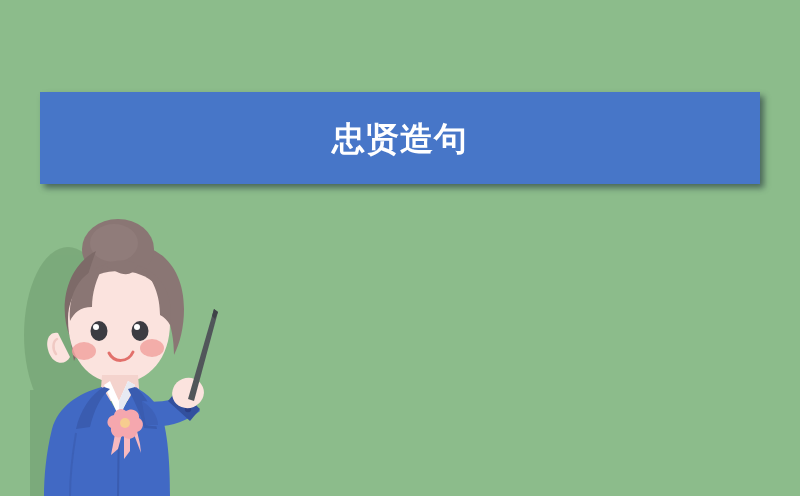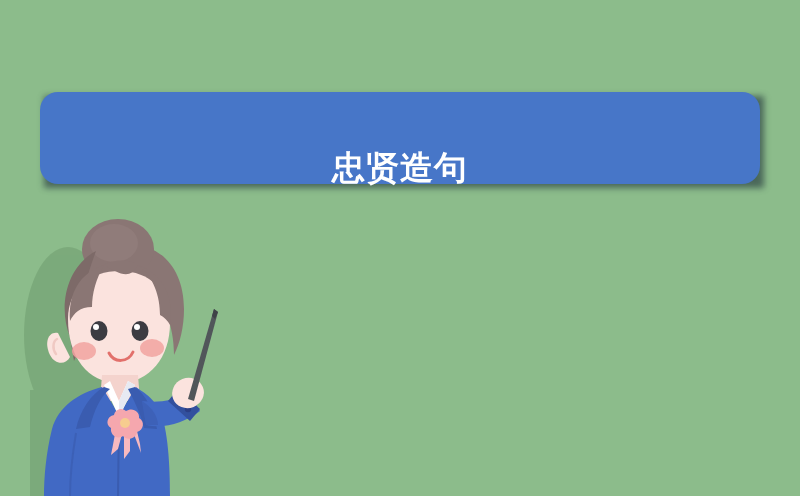--- a/index.html
+++ b/index.html
@@ -32,23 +32,22 @@
     filter: blur(3px);
   }
   .banner {
     position: absolute;
     left: 40px;
     top: 92px;
     width: 720px;
     height: 92px;
     background: #4776c8;
     display: flex;
-    align-items: flex-end;
+    align-items: center;
     justify-content: center;
-    border-radius: 18px;
   }
   .banner-title {
     color: #ffffff;
     font-size: 33px;
     font-weight: bold;
     letter-spacing: 1px;
     line-height: 1;
     white-space: nowrap;
     user-select: none;
   }

